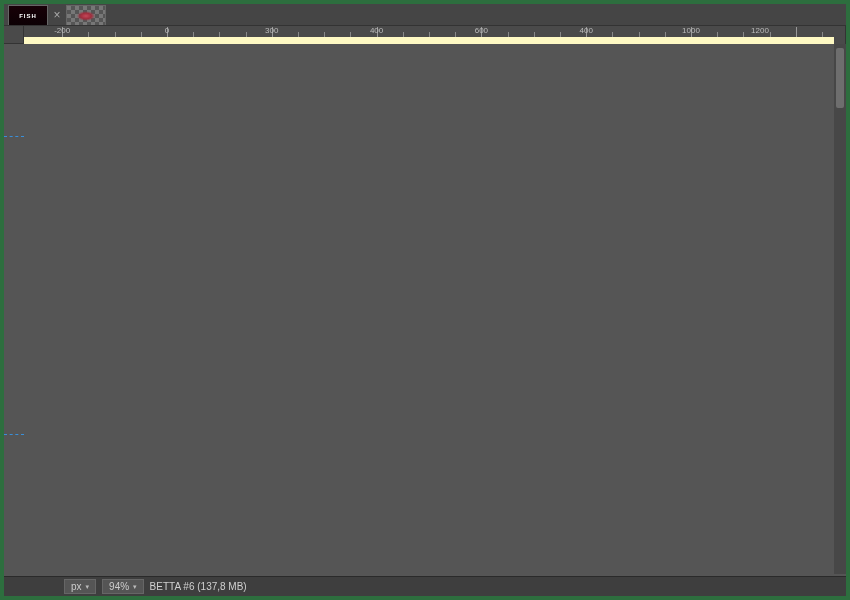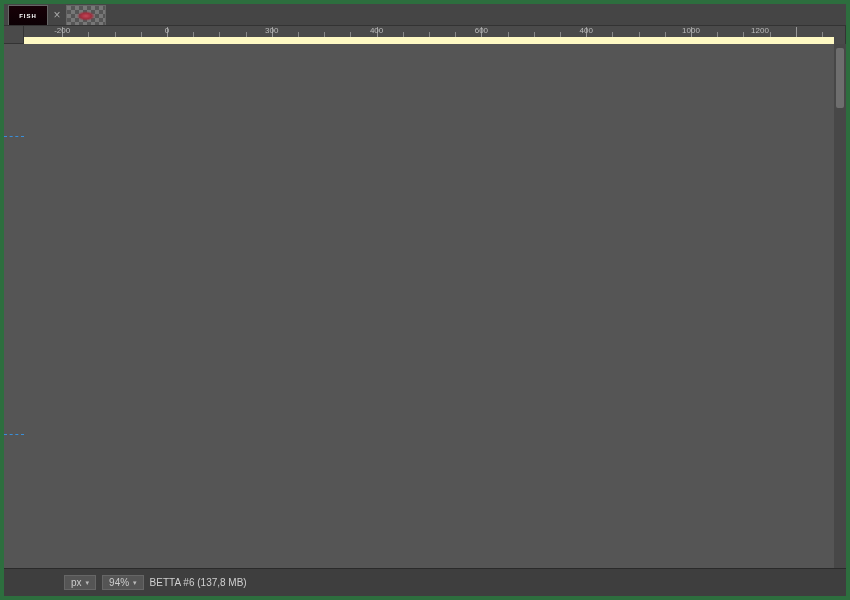--- a/index.html
+++ b/index.html
@@ -95,21 +95,21 @@
     grid-column: 3; grid-row: 2;
     background: #474747;
     position: relative;
   }
   .scrollbar-thumb { position:absolute; left:2px; right:2px; top:4px; height:60px; background:#6e6e6e; border-radius:2px; }
 
   
   .statusbar {
     position: absolute;
     left: 4px; right: 4px; bottom: 4px;
-    height: 28px;
+    height: 20px;
     background: #3e3e3e;
     border-top: 1px solid #2a2a2a;
     display: flex;
     align-items: center;
     gap: 6px;
     padding: 0 6px 0 60px;
     font-size: 10px;
     color: #ccc;
   }
   .status-unit {

